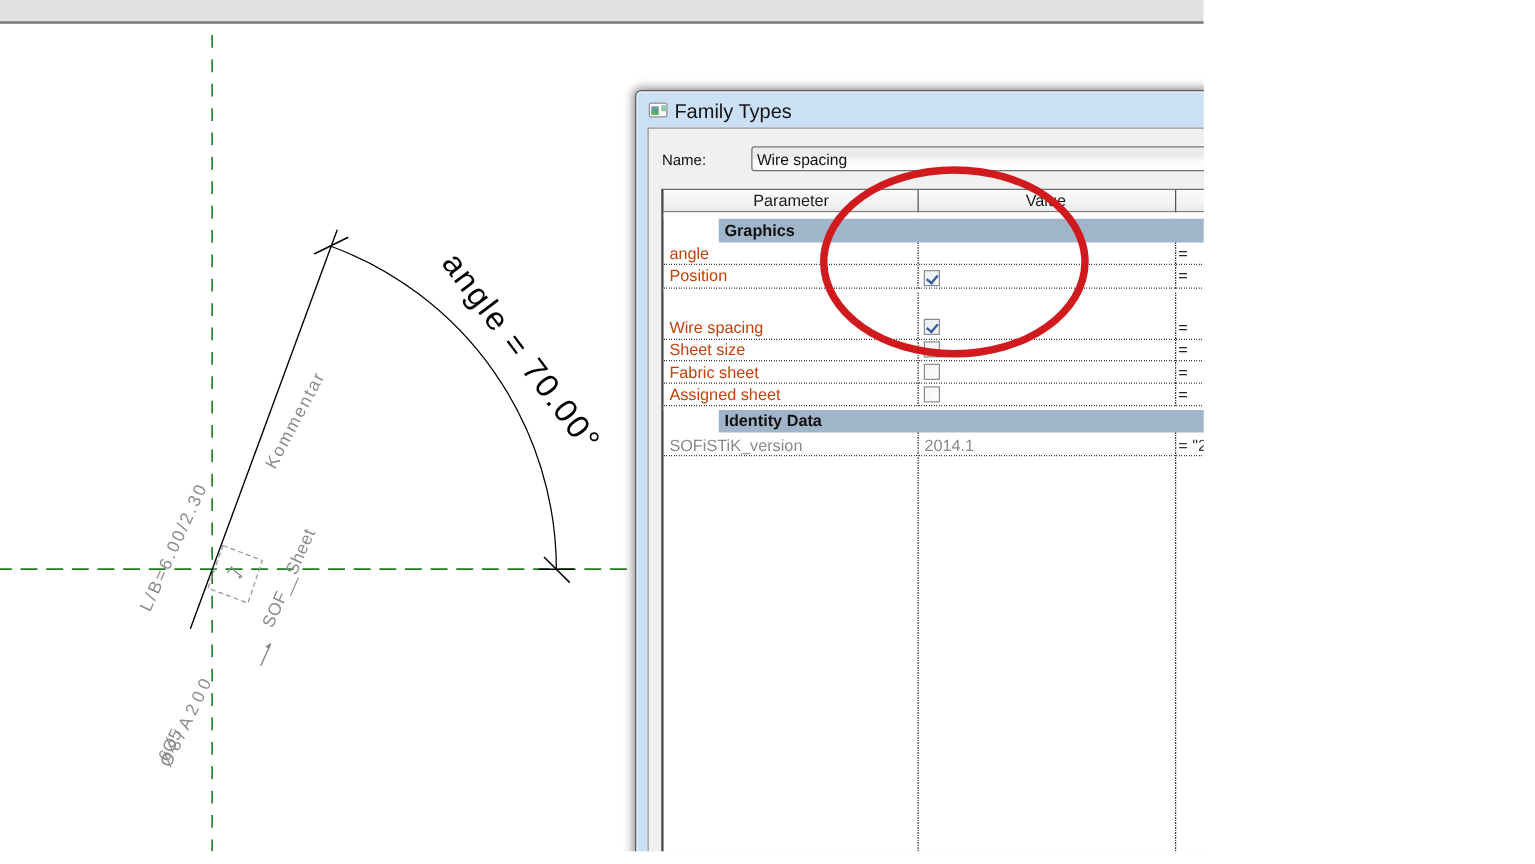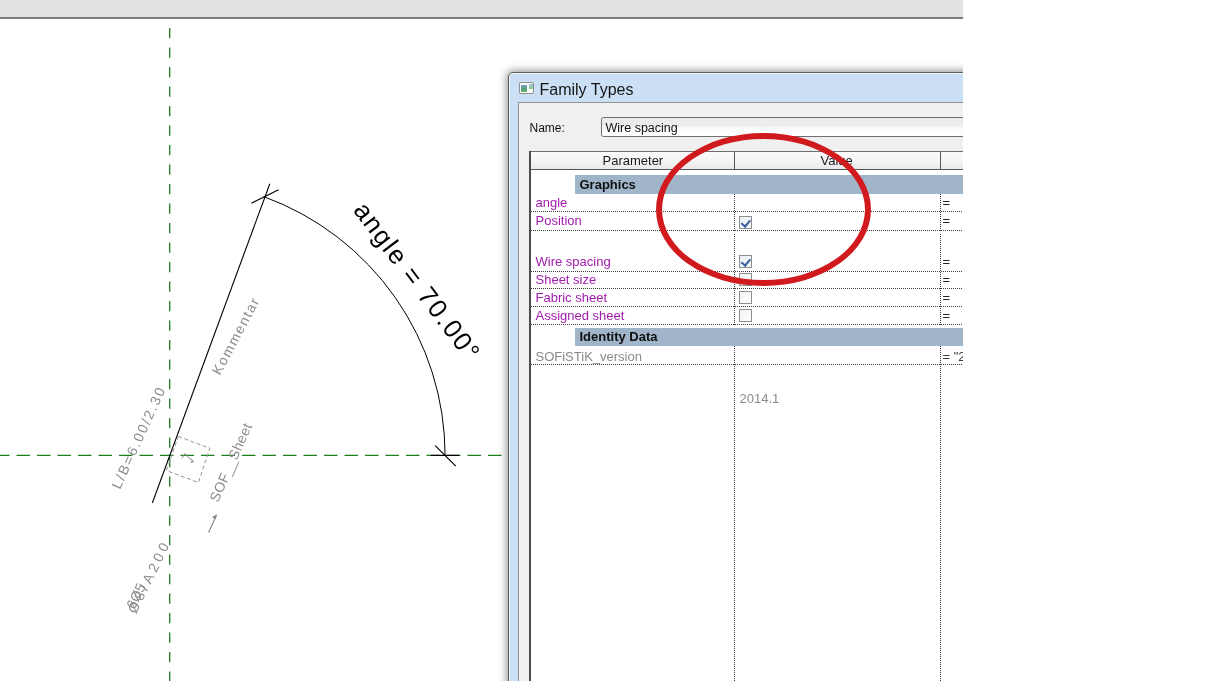--- a/index.html
+++ b/index.html
@@ -36,21 +36,21 @@
   .htxt { position:absolute; top:1.5px; font-size:13px; color:#1a1a1a; }
   #tbl { border-left:2px solid #4a4a4a; }
   #tbody { position:absolute; left:0; top:19.5px; width:470px; height:511.5px; background:#fff; }
   .dotv { position:absolute; top:0; width:1px; height:511.5px;
           background-image:repeating-linear-gradient(180deg,#3c3c3c 0 1px, transparent 1px 2px); }
   .doth { position:absolute; left:0; width:470px; height:1px;
           background-image:repeating-linear-gradient(90deg,#3c3c3c 0 1px, transparent 1px 2px); }
   .gap { position:absolute; left:0; width:470px; background:#fff; }
   .band { position:absolute; left:0; width:470px; height:18.6px; background:#a0b5c9;margin-left:44px; }
   .band span { position:absolute; left:5px; top:1.5px; font-size:13px; font-weight:bold; color:#101010; }
-  .rlbl { position:absolute; left:5px; font-size:13px; color:#a21caf; }
+  .rlbl { position:absolute; left:5px; font-size:13px; color:#c2410c; }
   .req  { position:absolute; left:412px; font-size:13px; color:#222; }
   .cb { position:absolute; left:208.5px; width:13px; height:13px; border:1px solid #8e8e8e;
         background:linear-gradient(135deg,#f4f4f4 0%, #fdfdfd 100%); }
   .cb.on { background:linear-gradient(135deg,#e8eef5 0%, #f8fafc 100%); }
   .cb.on:after { content:""; position:absolute; left:2.9px; top:0.8px; width:3.8px; height:6.6px;
         border-right:2.2px solid #3b5fa1; border-bottom:2.2px solid #3b5fa1; transform:rotate(40deg); }
   #angleinput { position:absolute; left:204px; top:24.3px; width:205px; height:17.6px;
                 background:#fff; border:1.6px solid #000; }
   #angleinput span { position:absolute; left:3px; top:1px; font-size:13px; color:#000; }
 
@@ -143,21 +143,21 @@
             <div class="doth" style="top:136.2px;"></div>
             <div class="rlbl" style="top:137.7px;">Assigned sheet</div>
             <div class="req" style="top:137.7px;">=</div>
             <div class="cb" style="top:138.9px;"></div>
             <div class="doth" style="top:154px;"></div>
 
             <div class="band" style="top:157.7px;">
                 <span>Identity Data</span>
               </div>
             <div class="rlbl" style="top:178.9px; color:#8a8a8a;">SOFiSTiK_version</div>
-            <div class="rlbl" style="top:178.9px; left:209px; color:#8a8a8a;margin-top:42px;">2014.1</div>
+            <div class="rlbl" style="top:178.9px; left:209px; color:#8a8a8a;">2014.1</div>
             <div class="req" style="top:178.9px; color:#3a3a3a;">= "20</div>
             <div class="doth" style="top:194.4px;"></div>
 
           </div>
         </div>
       </div>
     </div>
     <div id="redoval"></div>
   </div>
 </div>

